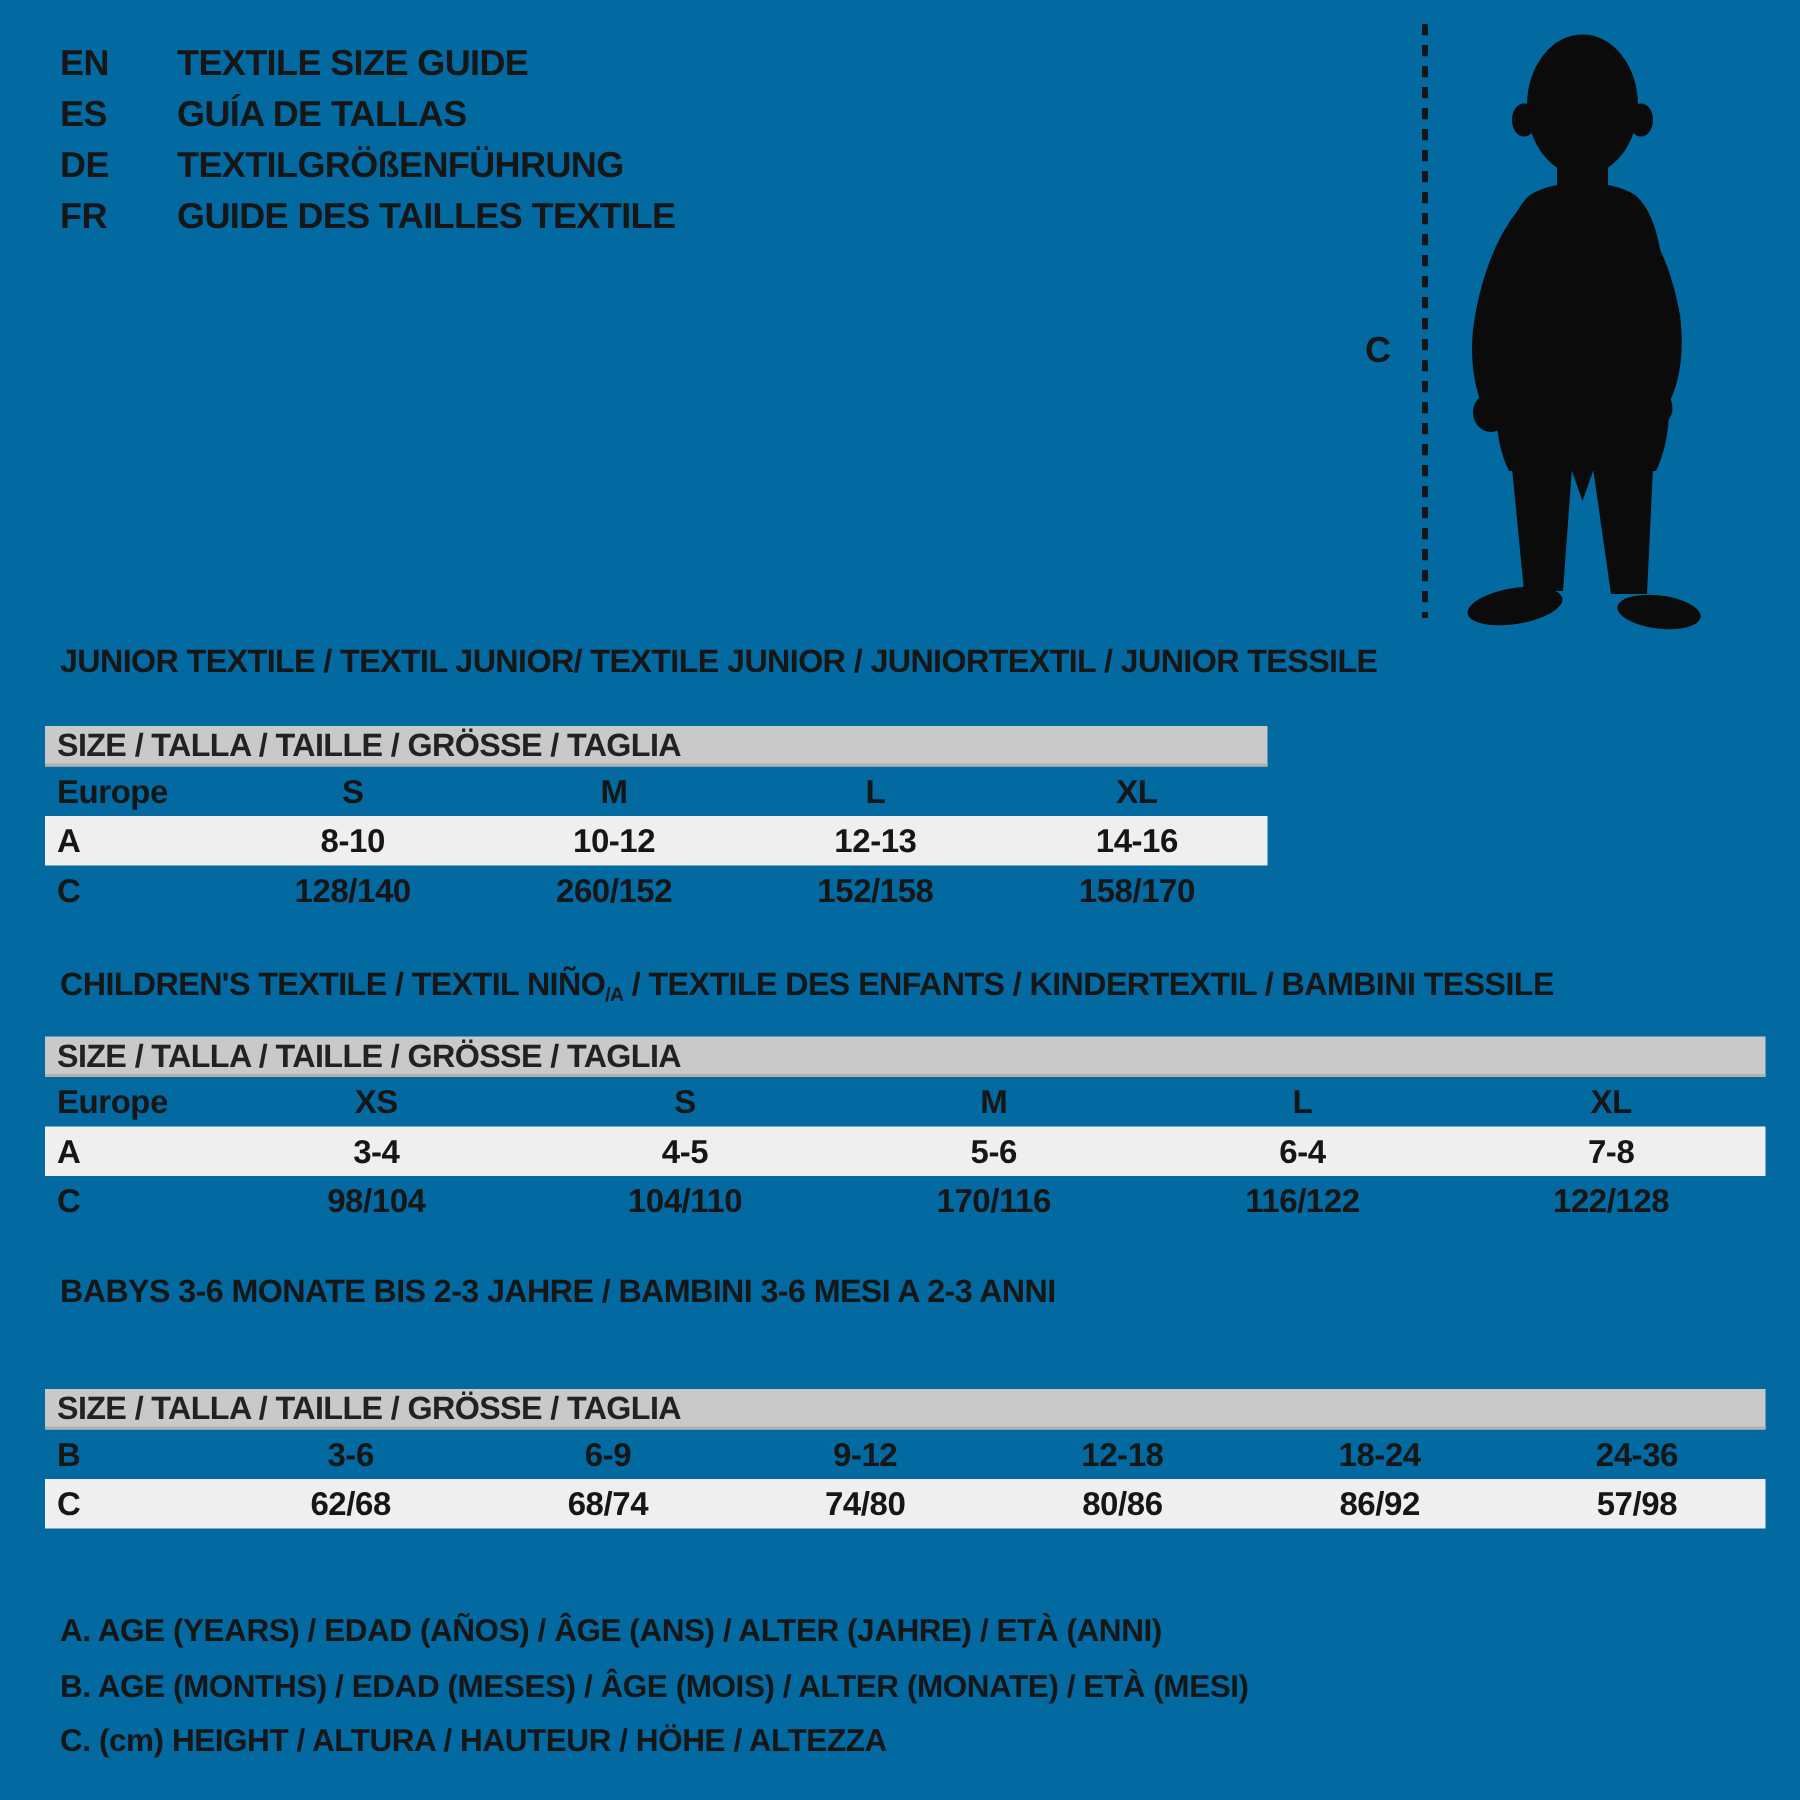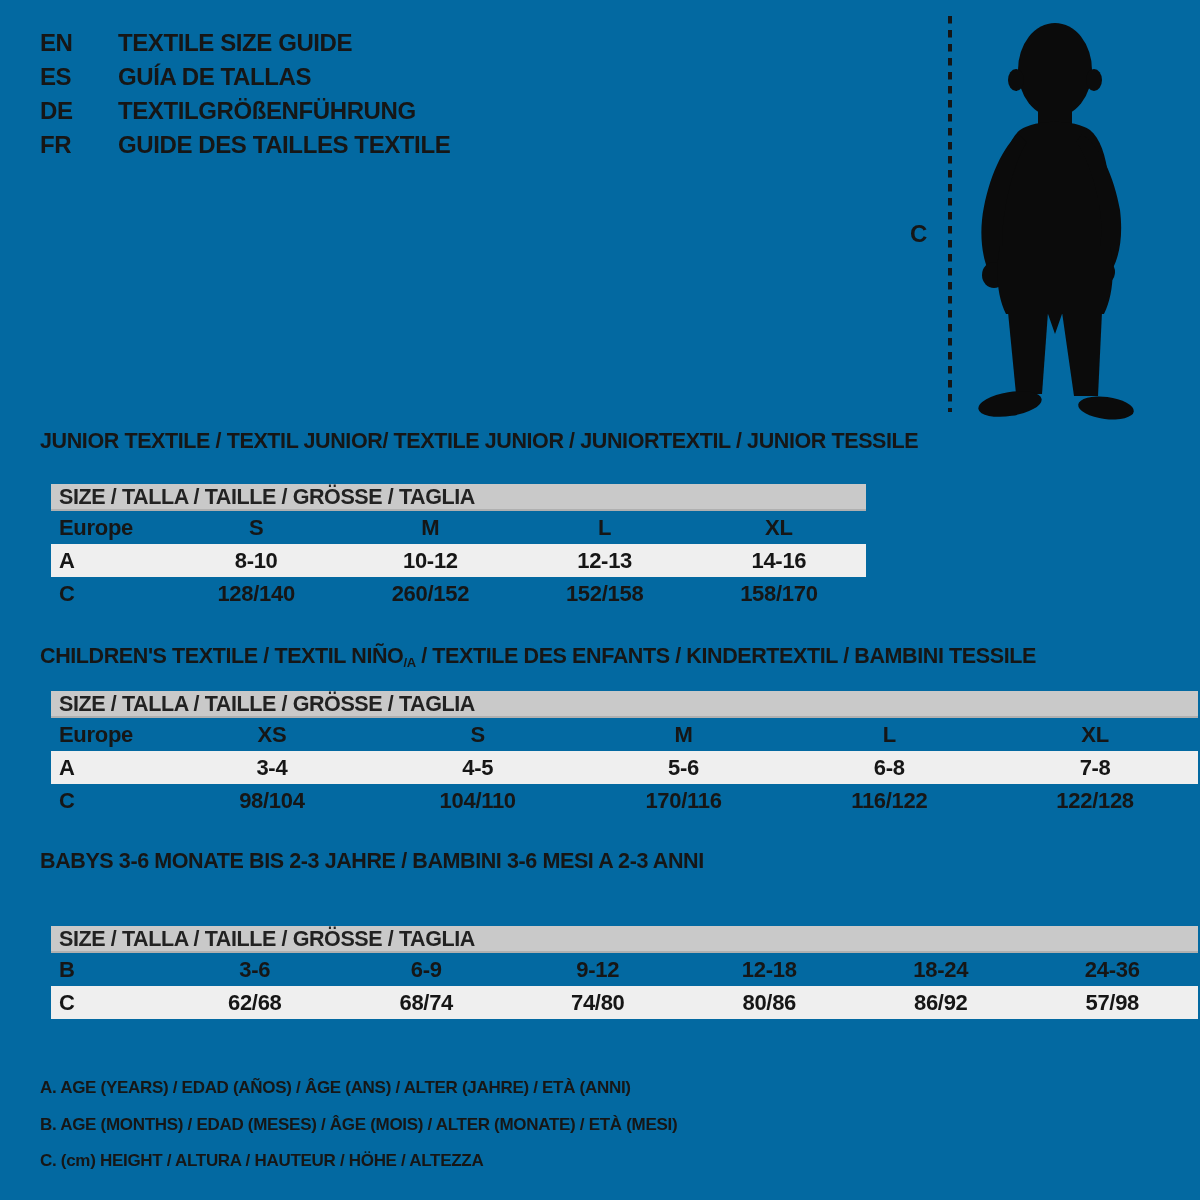--- a/index.html
+++ b/index.html
@@ -17,36 +17,36 @@
   .figure{position:absolute;left:900px;top:10px;width:252px;height:416px;}
   .figure svg{position:absolute;left:0;top:0;}
   .c-label{position:absolute;left:10px;top:210px;font-size:24px;}
   
   .sec-title{position:absolute;left:40px;font-size:21.5px;letter-spacing:-0.4px;white-space:nowrap;}
   #junior-title{top:429px;}
   #children-title{top:644px;}
   #babies-title{top:843px;line-height:36px;}
   .sub{font-size:13px;vertical-align:-4px;}
   
-  .size-table{position:absolute;left:51px;}
+  .size-table{position:absolute;left:30px;}
   #junior-table{top:484px;width:815px;}
   #children-table{top:691px;width:1147px;}
   #babies-table{top:926px;width:1147px;}
   .st-header{
     background:#c9c9c9;border-bottom:2px solid #b0b0b0;
     height:25px;line-height:26px;padding-left:8px;
     font-size:21.5px;letter-spacing:-0.4px;color:#222;
   }
   .st-row{display:flex;align-items:center;height:33px;font-size:22px;letter-spacing:-0.3px;}
   .st-row.alt{background:#efefef;}
   .st-label{width:110px;padding-left:8px;}
   .st-cell{flex:1;text-align:center;}
   
   .legend{position:absolute;left:40px;top:1070px;}
-  .legend-line{font-size:17px;letter-spacing:-0.3px;line-height:36.5px;white-space:nowrap;}
+  .legend-line{font-size:21px;letter-spacing:-0.3px;line-height:36.5px;white-space:nowrap;}
 </style>
 </head>
 <body>
 
 <div class="page">
 
   <div class="lang-block">
     <div class="lang-row">
       <span class="lang-code">EN</span>
       <span class="lang-title">TEXTILE SIZE GUIDE</span>
@@ -125,21 +125,21 @@
       <span class="st-cell">S</span>
       <span class="st-cell">M</span>
       <span class="st-cell">L</span>
       <span class="st-cell">XL</span>
     </div>
     <div class="st-row alt">
       <span class="st-label">A</span>
       <span class="st-cell">3-4</span>
       <span class="st-cell">4-5</span>
       <span class="st-cell">5-6</span>
-      <span class="st-cell">6-8</span>
+      <span class="st-cell">6-4</span>
       <span class="st-cell">7-8</span>
     </div>
     <div class="st-row">
       <span class="st-label">C</span>
       <span class="st-cell">98/104</span>
       <span class="st-cell">104/110</span>
       <span class="st-cell">170/116</span>
       <span class="st-cell">116/122</span>
       <span class="st-cell">122/128</span>
     </div>

